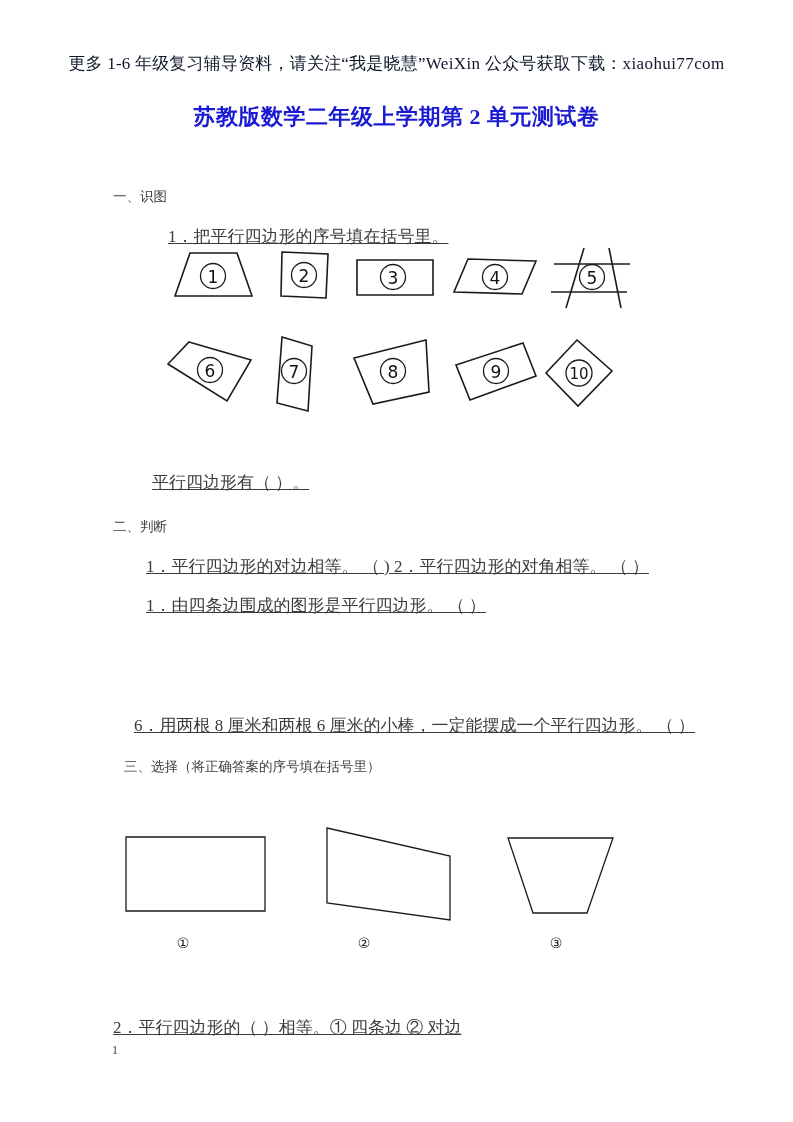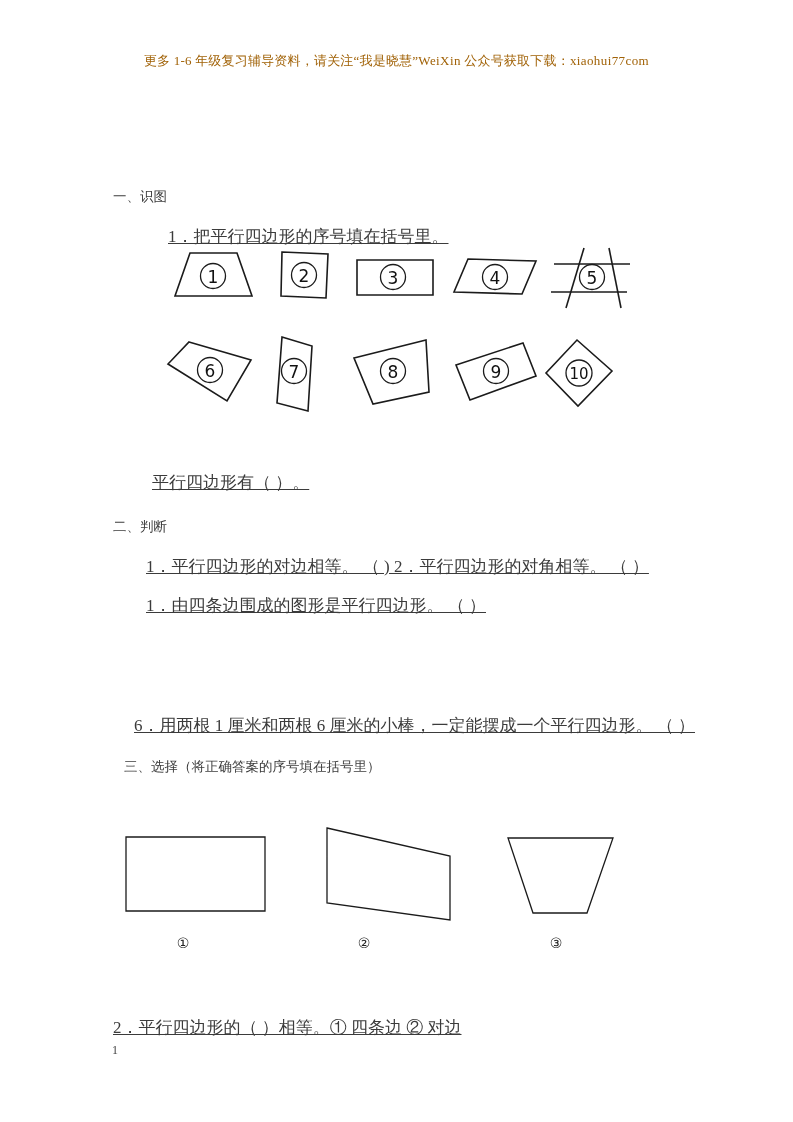--- a/index.html
+++ b/index.html
@@ -22,22 +22,22 @@
     width: 793px;
     height: 1122px;
   }
 
   
   .promo {
     position: absolute;
     left: 0; right: 0;
     top: 52px;
     text-align: center;
-    font-size: 13px;
-    color: #a16207;
+    font-size: 17px;
+    color: #0f172a;
     letter-spacing: 0.2px;
     font-family: "Liberation Serif", "DejaVu Serif", serif;
     white-space: nowrap;
   }
   .promo .ascii {
     font-family: "Liberation Serif", "DejaVu Serif", serif;
     letter-spacing: 0.4px;
   }
 
   
@@ -117,20 +117,21 @@
     font-family: "Liberation Serif", "DejaVu Serif", serif;
   }
 </style>
 </head>
 <body>
 
 <div class="page">
 
   <div class="promo"><span>更多 1-6 年级复习辅导资料，请关注“我是晓慧”</span><span class="ascii">WeiXin</span><span> 公众号获取下载：</span><span class="ascii">xiaohui77com</span></div>
 
+  <div class="doc-title" style="color: rgb(26, 26, 210);">苏教版数学二年级上学期第 2 单元测试卷</div>
 
   <div class="txt sec-head" style="left:113px; top:164px;">一、识图</div>
 
   <div class="txt item" style="left:168px; top:201px;">1．把平行四边形的序号填在括号里。</div>
 
   <div class="figs" style="left:165px; top:248px;">
     <svg width="470" height="72" viewBox="0 0 470 72" aria-hidden="true">
 
       <g>
         <path class="stroke" d="M 25 5 L 72 5 L 87 48 L 10 48 Z"></path>
@@ -201,21 +202,21 @@
       </g>
     </svg>
   </div>
 
   <div class="txt item" style="left:152px; top:447px;text-align:center;">平行四边形有（        ）。</div>
 
   <div class="txt sec-head" style="left:113px; top:494px;">二、判断</div>
 
   <div class="txt item" style="left:146px; top:531px;">1．平行四边形的对边相等。  （      ) 2．平行四边形的对角相等。 （       ）</div>
   <div class="txt item" style="left:146px; top:570px;">1．由四条边围成的图形是平行四边形。 （      ）</div>
-  <div class="txt item" style="left:134px; top:690px;">6．用两根 1 厘米和两根 6 厘米的小棒，一定能摆成一个平行四边形。    （    ）</div>
+  <div class="txt item" style="left:134px; top:690px;">6．用两根 8 厘米和两根 6 厘米的小棒，一定能摆成一个平行四边形。    （    ）</div>
 
   <div class="txt sec-head" style="left:124px; top:734px;">三、选择（将正确答案的序号填在括号里）</div>
 
 
   <div class="figs" style="left:113px; top:818px;">
     <svg width="560" height="110" viewBox="0 0 560 110" aria-hidden="true">
 
       <g>
         <path class="stroke-thin" d="M 13 19 L 152 19 L 152 93 L 13 93 Z"></path>
       </g>

